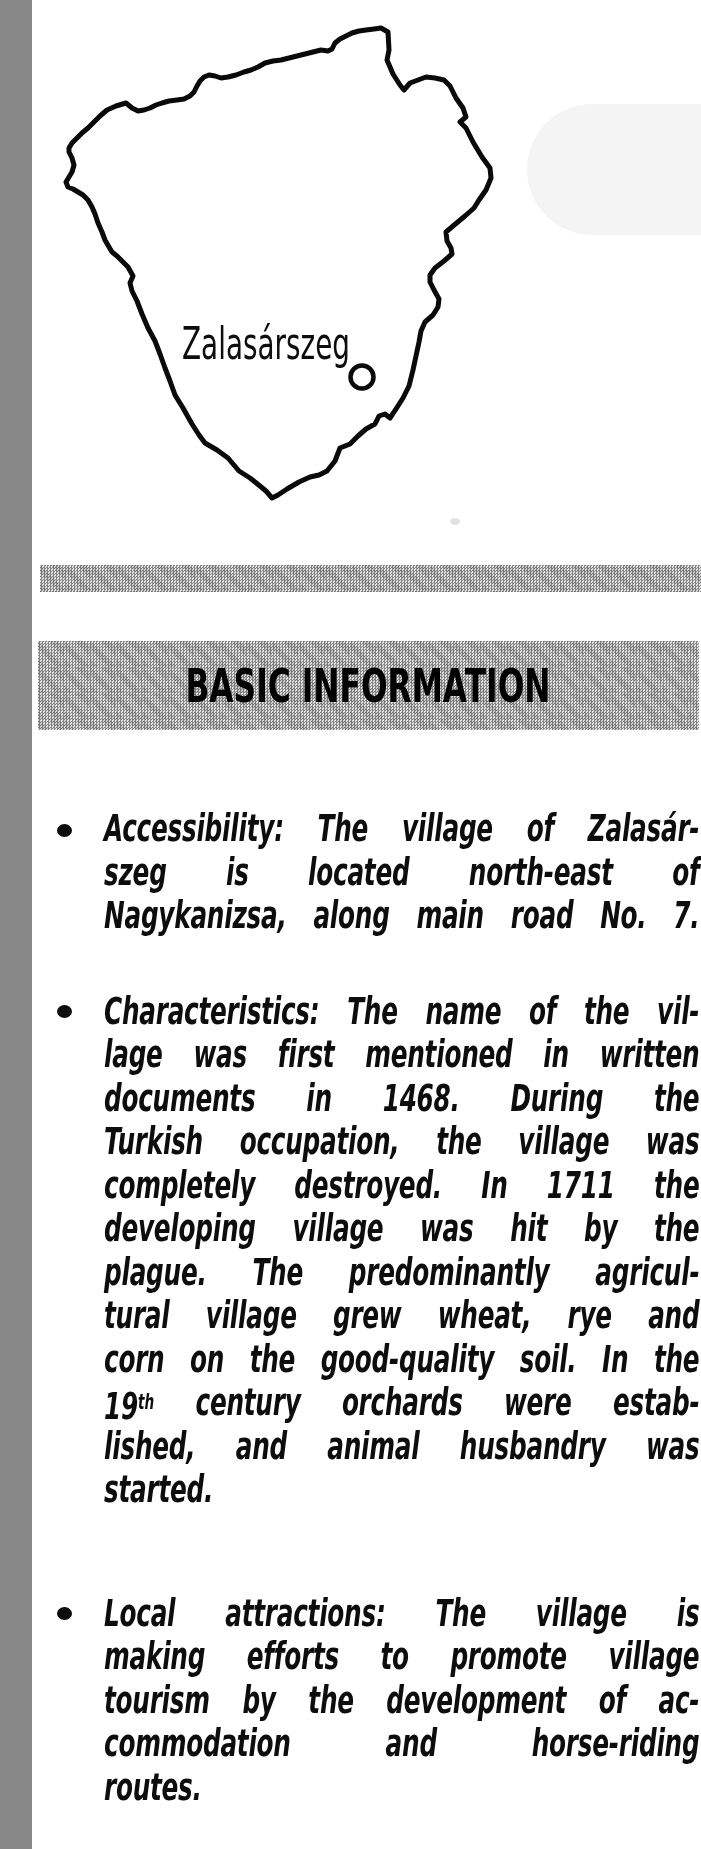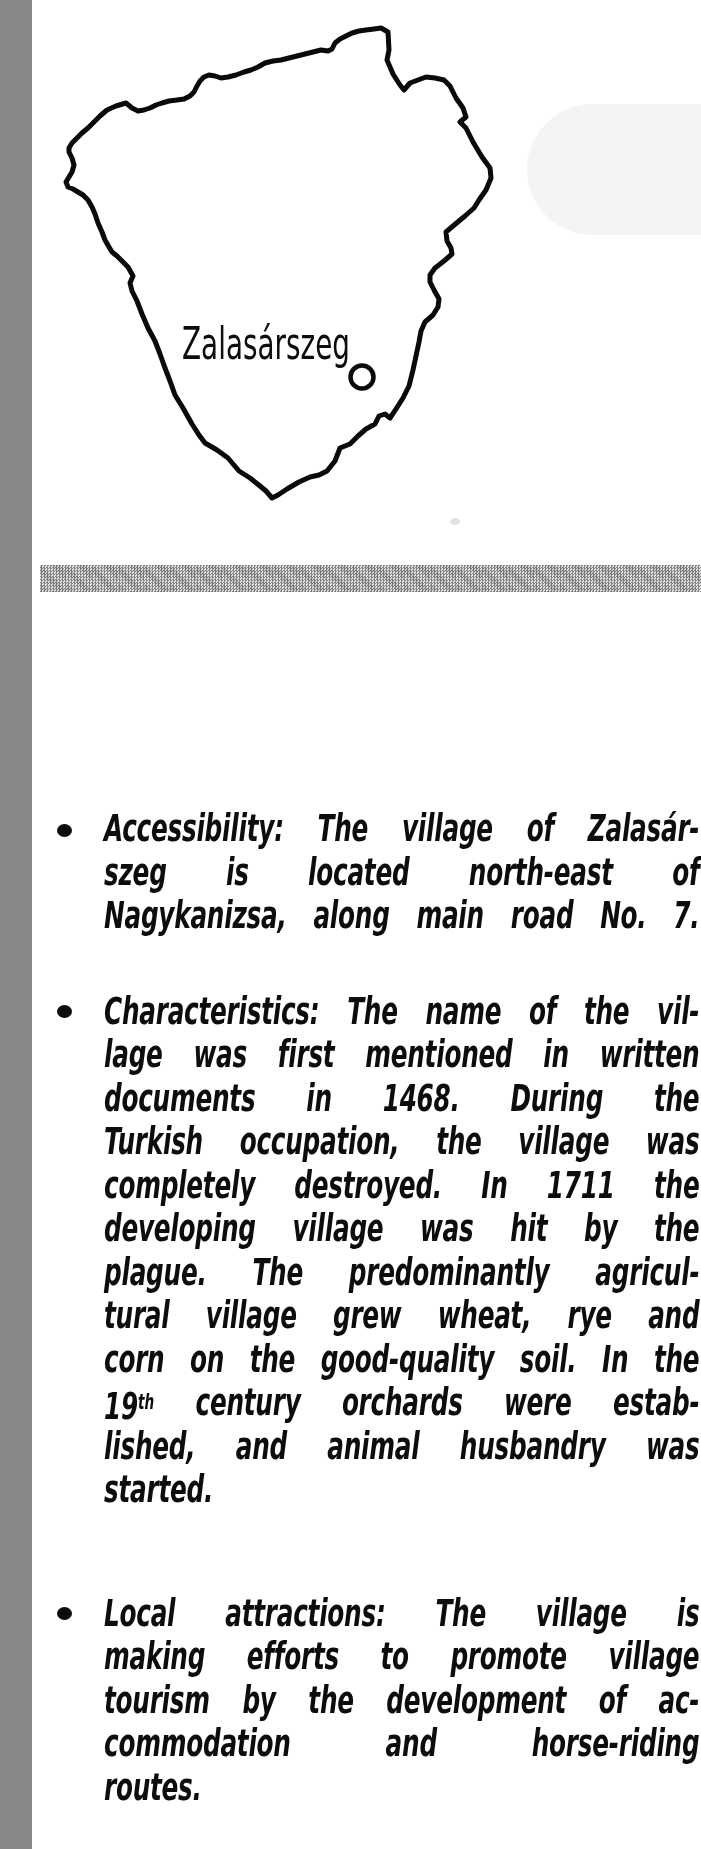--- a/index.html
+++ b/index.html
@@ -83,20 +83,25 @@
          234,491 228,486 218,478 207,471 196,458 185,450 173,443
          167,435 160,424 151,408 143,395 138,381 133,368 128,354 123,341 116,328 110,314 105,301 100,291 98,283 101,276 96,267 90,261 85,256 80,252 77,247 73,240 70,232 66,223 63,214 60,207 56,200 51,195 46,192 41,189 36,187
          34,182 37,177 40,172 42,165 40,158 37,152 37,148 40,143 45,138 50,133 56,128 62,122 68,116 75,110 84,106 94,103
          100,108 106,111 112,110 118,108 124,105 130,103 137,101 145,100 152,99 158,96 162,92 165,86 168,81 172,77 177,75 183,76 189,78 196,77 204,75 212,72 219,70 226,67 233,63 241,61 249,60 257,58 265,56 273,54 281,52 289,50 296,51 300,49 303,43 308,39 314,36 320,33 327,31 334,30 342,29 Z"></path>
     <text x="150" y="359" font-size="45" textLength="168" lengthAdjust="spacingAndGlyphs" fill="#0d0d0d" font-family="DejaVu Sans, sans-serif">Zalasárszeg</text>
     <circle cx="330" cy="377" r="11.5" fill="#ffffff" stroke="#0a0a0a" stroke-width="4.5"></circle>
   </svg>
 
   <div class="divider halftone"></div>
 
+  <div class="banner halftone">
+    <svg width="661" height="89">
+      <text x="330" y="61" text-anchor="middle" font-size="46" font-weight="bold" textLength="365" lengthAdjust="spacingAndGlyphs" fill="#000000" font-family="DejaVu Sans, sans-serif">BASIC INFORMATION</text>
+    </svg>
+  </div>
 
   <div class="dot d0"></div>
   <div class="dot d1"></div>
   <div class="dot d2"></div>
 
   <div class="textcol" id="bullet-groups">
       <div class="group g0">
         <div class="line j">
           <span>Accessibility:</span>
           <span>The</span>

